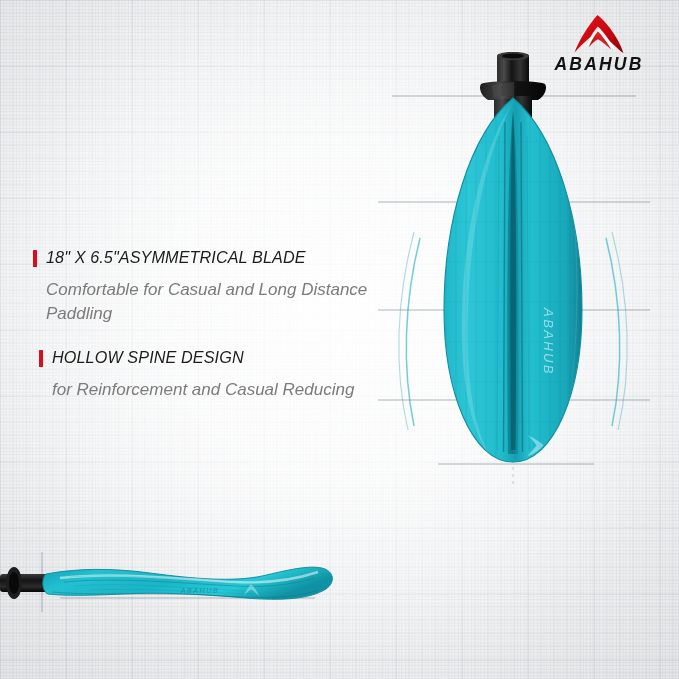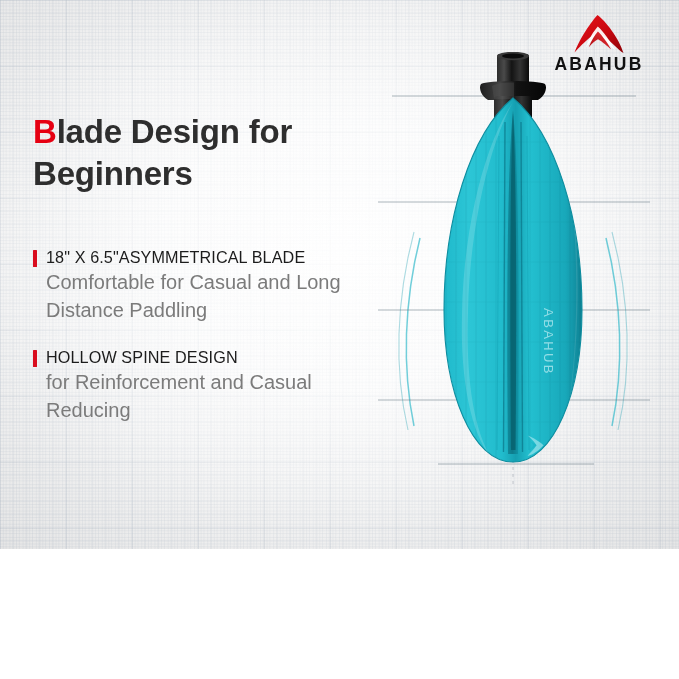--- a/index.html
+++ b/index.html
@@ -8,29 +8,30 @@
   html, body {
     width: 679px;
     height: 679px;
     overflow: hidden;
     font-family: "Liberation Sans", sans-serif;
   }
 
   #poster {
     position: relative;
     width: 679px;
-    height: 549px;
+    height: 679px;
     background:
       radial-gradient(ellipse 78% 72% at 50% 46%,
         #ffffff 0%,
         #fdfdfd 34%,
         #f7f7f7 56%,
         #ededed 78%,
         #e5e5e5 100%);
     overflow: hidden;
+    font-style: italic;
   }
 
   
   .grid-layer {
     position: absolute;
     inset: 0;
     pointer-events: none;
   }
   .grid-minor {
     position: absolute;
@@ -111,30 +112,30 @@
     border-radius: .5px;
   }
   .feature-title {
     font-size: 16.2px;
     font-weight: 400;
     color: #1c1c1c;
     line-height: 1.22;
     letter-spacing: .1px;
   }
   .feature-sub {
-    margin-top: 0;
+    margin-top: 10px;
     padding-left: 13px;
-    font-size: 20px;
+    font-size: 17px;
     color: #7b7b7b;
     line-height: 1.42;
     font-weight: 400;
   }
 
   #feature-asym    { left: 33px; top: 248px; width: 335px; }
-  #feature-spine   { left: 33px; top: 348px; width: 360px; }
+  #feature-spine   { left: 39px; top: 348px; width: 360px; }
   #feature-curved  { left: 358px; top: 549px; width: 300px; }
 
   
   .art { position: absolute; }
   #blade-front-art { left: 368px; top: 52px; width: 290px; height: 450px; }
   #blade-side-art  { left: 0px;   top: 520px; width: 345px; height: 135px; }
 
   .art svg { display: block; width: 100%; height: 100%; }
 </style>
 </head>
@@ -170,24 +171,20 @@
                C39.2 27.0 32.4 17.6 26.8 12.5 Z" fill="#ffffff" opacity=".93"></path>
 
       <path d="M26.9 17.5 C23.8 21.0 20.2 27.0 17.8 33.2
                C21.0 29.2 24.4 26.4 27.0 25.2
                C31.2 27.4 36.6 32.4 40.1 35.3
                C36.1 28.3 31.0 21.2 26.9 17.5 Z" fill="url(#redGrad2)"></path>
     </svg>
     <span class="brand-word">ABAHUB</span>
   </div>
 
-  <h1 class="headline">
-    <span class="hl-accent">B</span><span>lade Design for</span><br>
-    <span>Beginners</span>
-  </h1>
 
   <div class="feature" id="feature-asym">
     <div class="feature-head">
       <span class="bullet-bar"></span>
       <span class="feature-title">18" X 6.5"ASYMMETRICAL BLADE</span>
     </div>
     <div class="feature-sub">Comfortable for Casual and Long Distance Paddling</div>
   </div>
 
   <div class="feature" id="feature-spine">

